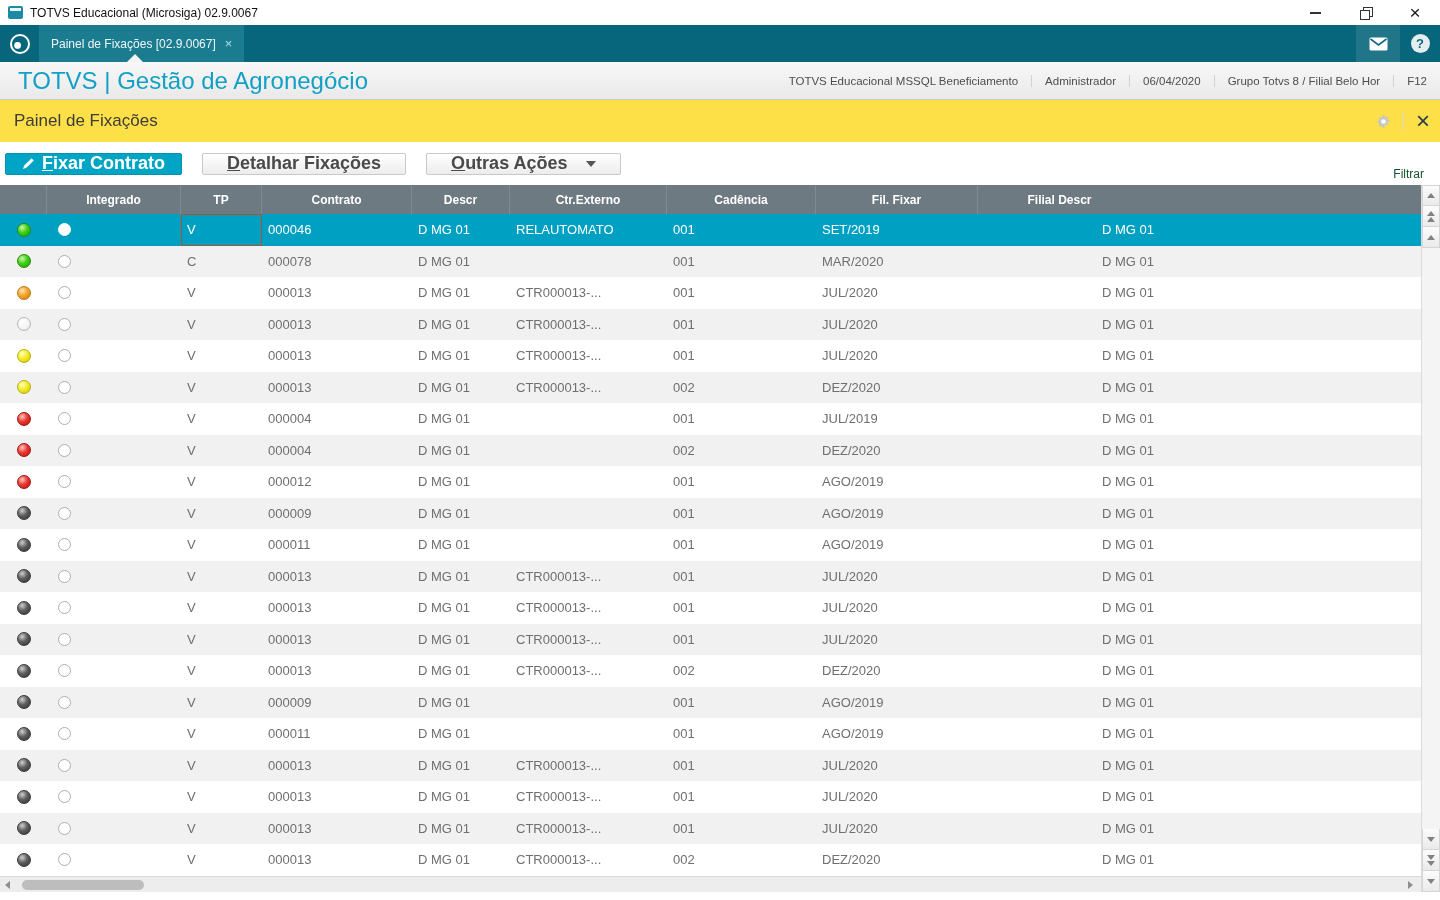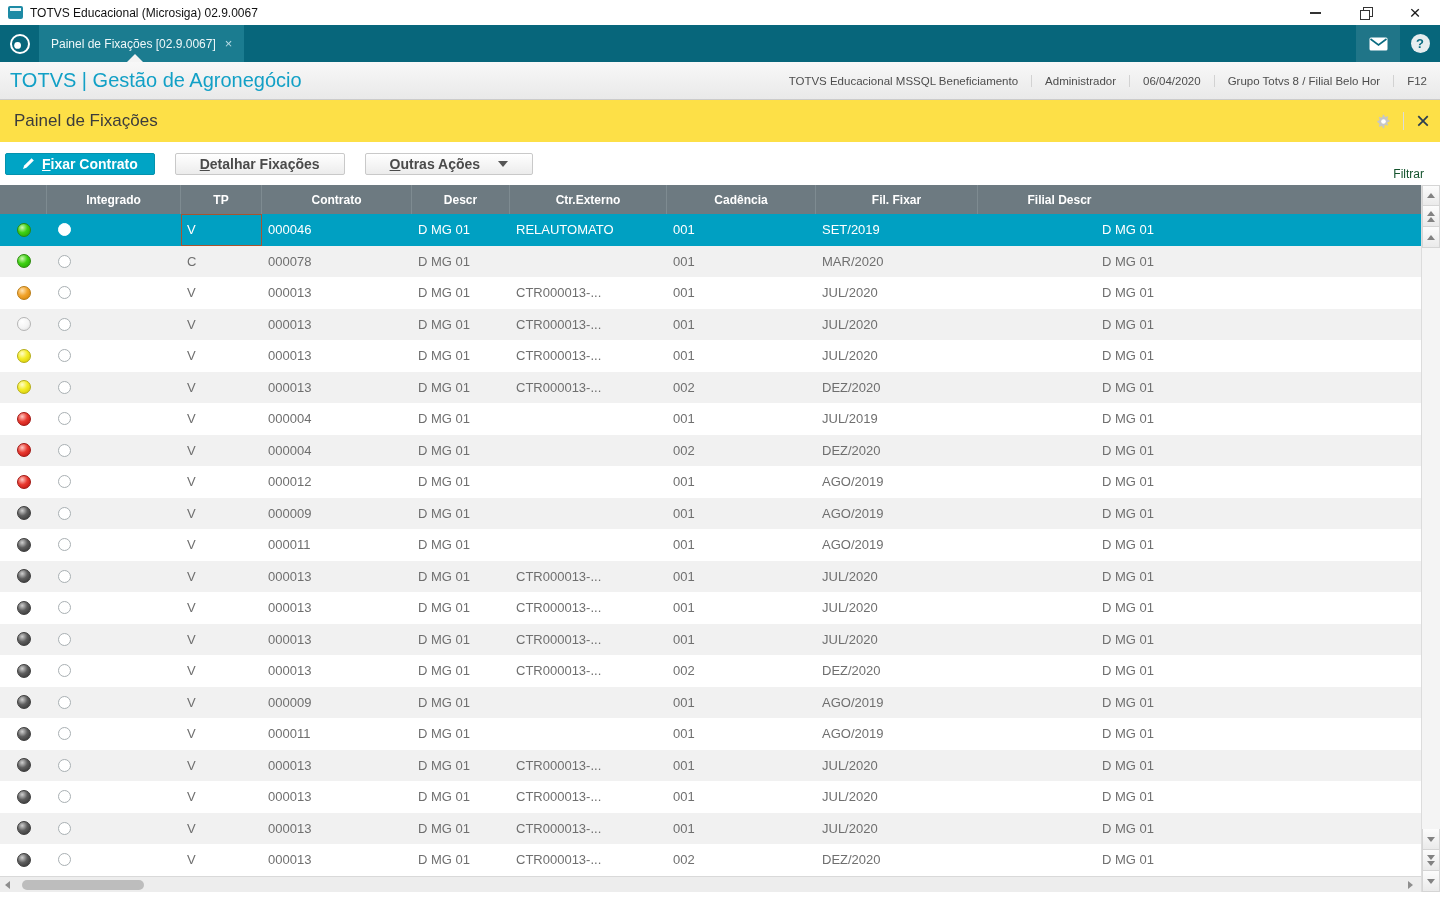--- a/index.html
+++ b/index.html
@@ -33,34 +33,34 @@
   .tab-pointer{position:absolute;bottom:0;left:88px;width:0;height:0;
     border-left:8px solid transparent;border-right:8px solid transparent;border-bottom:8px solid #f4f4f4;}
   .topbar-right{margin-left:auto;display:flex;height:100%;align-items:center;}
   .mail-btn{width:44px;height:100%;display:flex;align-items:center;justify-content:center;background:rgba(255,255,255,.10);}
   .help-btn{width:40px;display:flex;align-items:center;justify-content:center;}
   .help-circle{width:19px;height:19px;border-radius:50%;background:#e6edef;color:#0a6b80;
     font-size:13px;font-weight:bold;display:flex;align-items:center;justify-content:center;}
   
   .appheader{height:38px;background:linear-gradient(#f8f8f8,#e9e9e9);border-bottom:1px solid #cbcbcb;
     display:flex;align-items:center;}
-  .brand{color:#12a0c6;font-size:20px;margin-left:10px;white-space:nowrap;}
+  .brand{color:#12a0c6;font-size:24px;margin-left:18px;white-space:nowrap;}
   .env-info{margin-left:auto;display:flex;align-items:center;font-size:11.5px;color:#4d4d4d;}
   .env-item{padding:0 13px;border-left:1px solid #d2d2d2;white-space:nowrap;}
   .env-item:first-child{border-left:none;}
   
   .pagehead{height:42px;display:flex;align-items:center;background:#fde047;}
   .page-title{font-size:17px;color:#3c3c3c;margin-left:14px;}
   .pagehead-right{margin-left:auto;display:flex;align-items:center;margin-right:10px;}
   .gear{display:flex;margin-right:12px;}
   .ph-sep{width:1px;height:18px;background:#dcdcdc;margin-right:12px;}
   .panel-close{font-size:24px;line-height:1;color:#2b3e50;}
   
   .toolbar{height:43px;display:flex;align-items:center;position:relative;background:#fff;}
-  .btn{height:22px;border-radius:2px;font-size:14px;font-weight:bold;display:flex;align-items:center;justify-content:flex-start;cursor:default;}
+  .btn{height:22px;border-radius:2px;font-size:18px;font-weight:bold;display:flex;align-items:center;justify-content:flex-start;cursor:default;}
   .btn .lbl{display:inline-block;}
   .btn .lbl::first-letter{text-decoration:underline;}
   .btn-primary{background:var(--accent);border:1px solid #0492ad;color:#fff;margin-left:5px;padding:0 16px;}
   .btn-primary svg{margin-right:7px;}
   .btn-secondary{background:linear-gradient(#ffffff,#ececec);border:1px solid #c9c9c9;color:#4a4a4a;margin-left:20px;padding:0 24px;}
   .dd-arrow{width:0;height:0;border-left:5px solid transparent;border-right:5px solid transparent;
     border-top:6px solid #555;margin-left:18px;}
   .filtrar{position:absolute;right:16px;bottom:4px;font-size:12px;color:#14532d;}
   
   .grid-wrap{display:flex;height:707px;}

